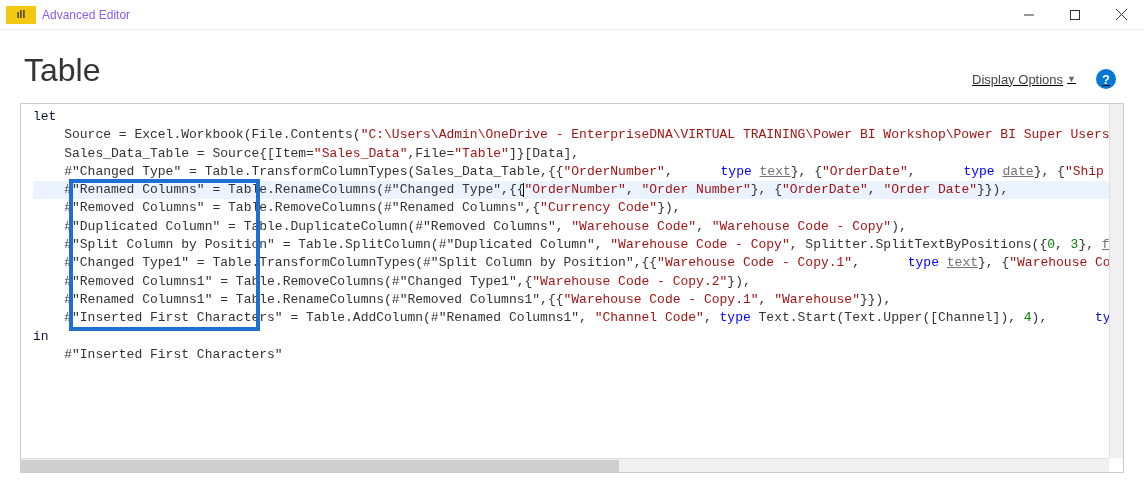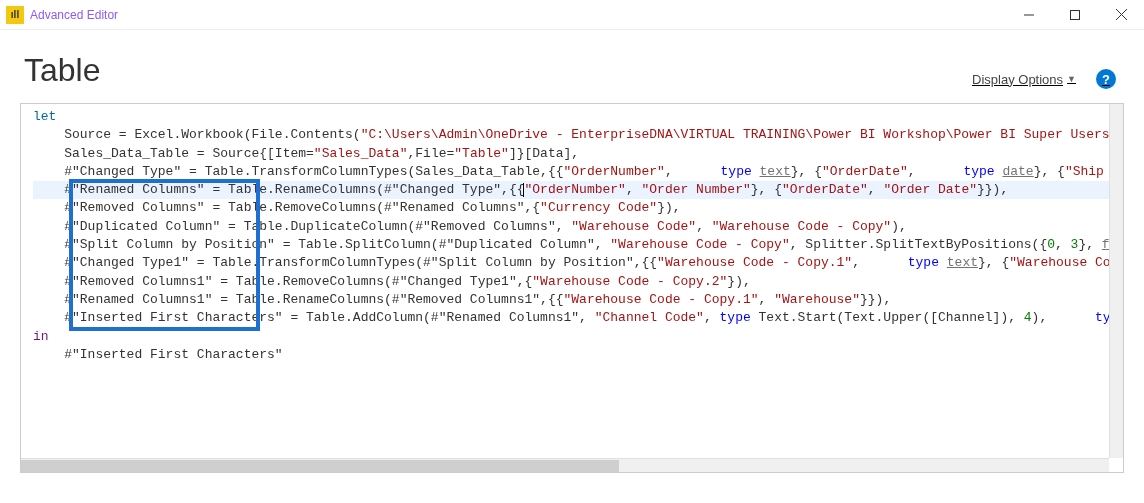--- a/index.html
+++ b/index.html
@@ -14,21 +14,21 @@
   .titlebar {
     height: 30px;
     display: flex;
     align-items: center;
     justify-content: space-between;
     padding: 0 0 0 6px;
     border-bottom: 1px solid #eee;
   }
   .titlebar-left { display: flex; align-items: center; gap: 6px; }
   .titlebar-left .app-icon {
-    width: 18px; height: 18px;
+    width: 30px; height: 18px;
     background: #f2c811;
     display: flex; align-items: center; justify-content: center;
     font-size: 10px; font-weight: bold; color: #333;
   }
   .titlebar-left .title { font-size: 12px; color: #8b5cf6; }
   .titlebar-right { display: flex; }
   .win-btn {
     width: 46px; height: 30px;
     display: flex; align-items: center; justify-content: center;
     font-size: 13px; color: #333;
@@ -65,22 +65,22 @@
     overflow: hidden;
     padding: 4px 0 4px 12px;
   }
   pre.code {
     font-family: Consolas, "Courier New", monospace;
     font-size: 13px;
     line-height: 18.3px;
     white-space: pre;
     color: #333;
   }
-  .kw-let { color: #0369a1; }
-  .kw-in  { color: #701a75; text-align: center; }
+  .kw-let { color: #0f172a; }
+  .kw-in  { color: #0f172a; text-align: center; }
   .kw-type{ color: #0000ff; margin-left: 40px; }
   .kw-each{ color: #0000ff; }
   .type-t { color: #737373; text-decoration: underline; }
   .str    { color: #a31515; }
   .num    { color: #008000; }
 
   .cursor-caret {
     display: inline-block;
     width: 1px; height: 14px;
     background: #000;

